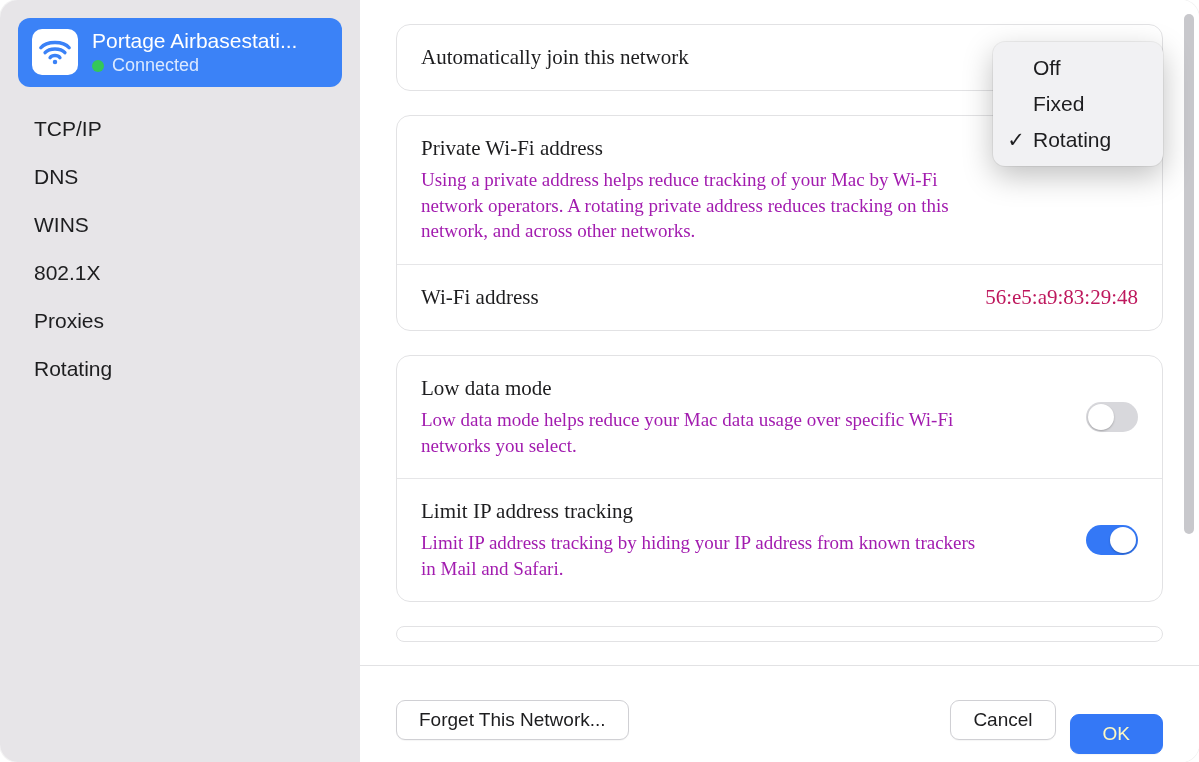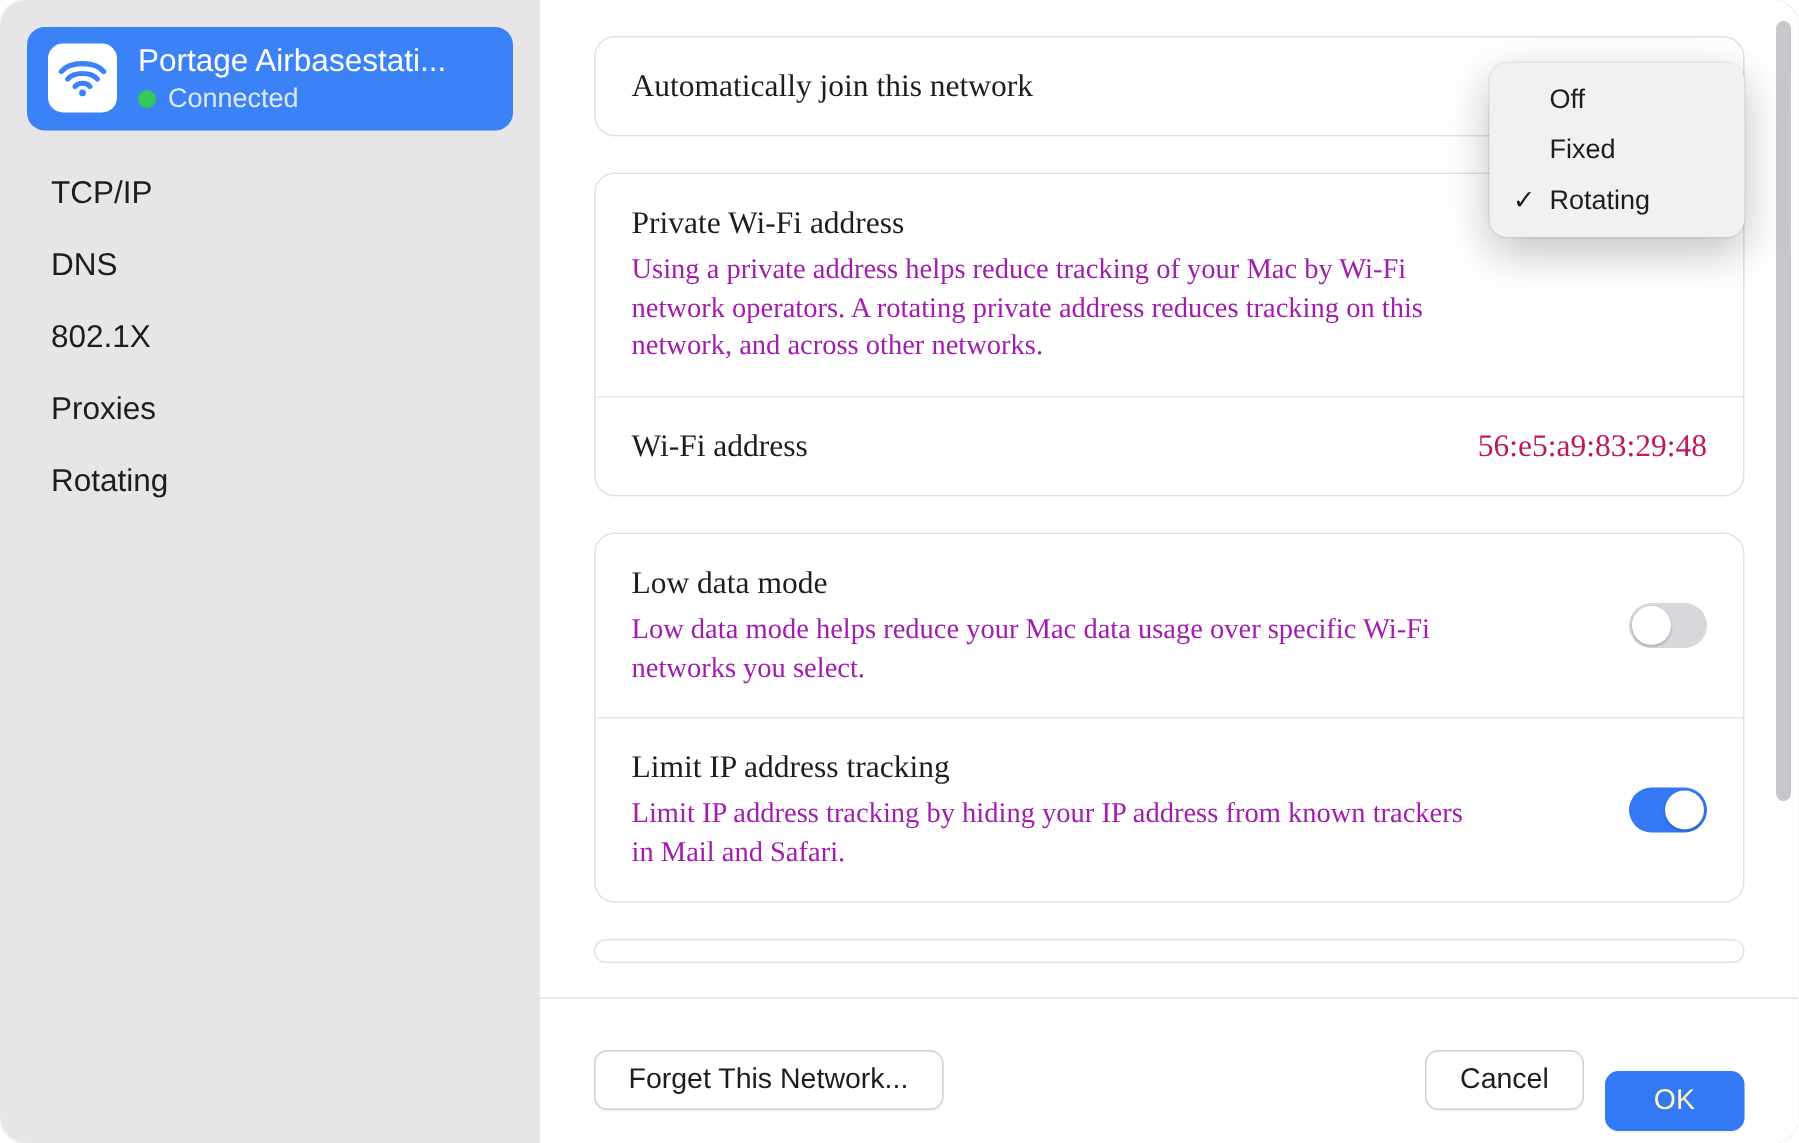--- a/index.html
+++ b/index.html
@@ -144,21 +144,21 @@
     box-shadow: 0 10px 30px rgba(0,0,0,0.25), 0 0 0 1px rgba(0,0,0,0.06);
     padding: 8px 0;
     min-width: 170px;
     z-index: 50;
   }
   .dropdown-item {
     display: flex;
     align-items: center;
     gap: 6px;
     padding: 6px 18px 6px 12px;
-    font-size: 18px;
+    font-size: 21px;
     color: #1d1d1f;
     cursor: default;
   }
   .check-col { width: 22px; display: inline-flex; justify-content: center; }
   
   .scroll-track {
     position: absolute;
     right: 5px;
     top: 14px;
     width: 10px;
@@ -191,20 +191,21 @@
         <div class="network-name">Portage Airbasestati...</div>
         <div class="network-status-row">
           <span class="status-dot"></span>
           <span class="network-status">Connected</span>
         </div>
       </div>
     </div>
     <div class="sidebar-list">
       <div class="sidebar-item">TCP/IP</div>
       <div class="sidebar-item">DNS</div>
+      <div class="sidebar-item">WINS</div>
       <div class="sidebar-item">802.1X</div>
       <div class="sidebar-item">Proxies</div>
       <div class="sidebar-item">Rotating</div>
     </div>
   </div>
 
   <div class="main">
     <div class="content-scroll">
 
       <div class="group">

